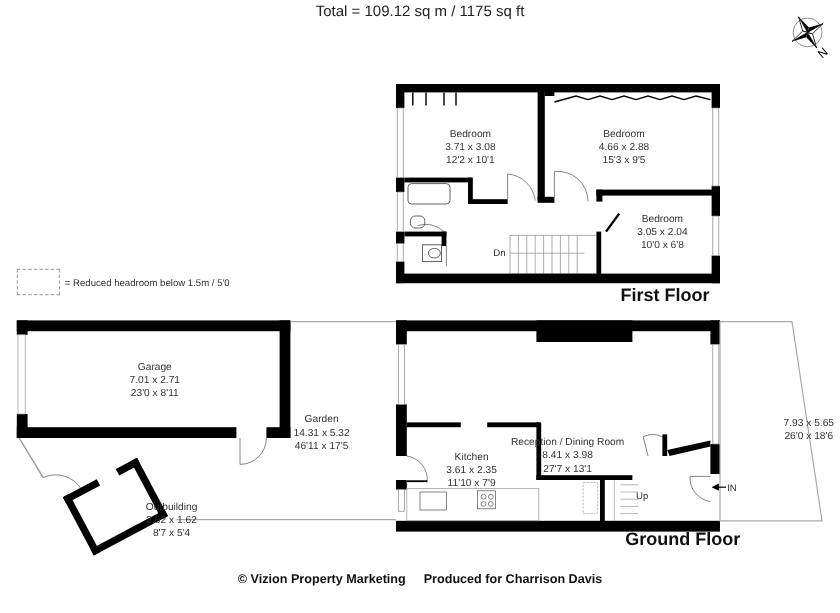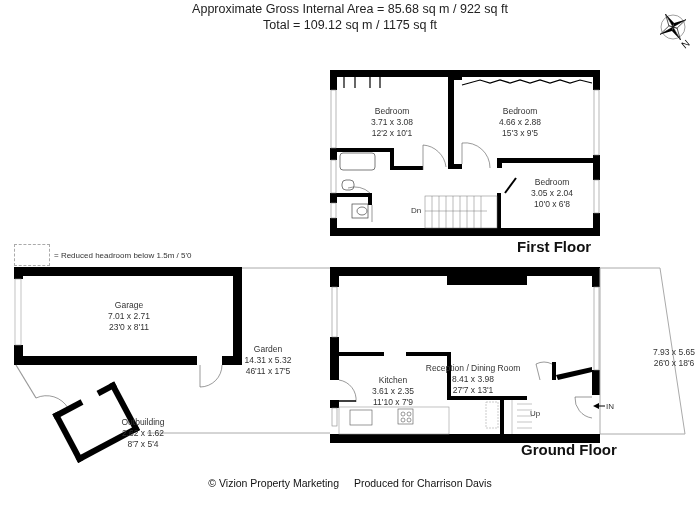--- a/index.html
+++ b/index.html
@@ -2,32 +2,31 @@
 <html><head>
 <meta charset="utf-8">
 <style>
   html,body{margin:0;padding:0;background:#fff;}
   body{width:700px;height:511px;position:relative;overflow:hidden;font-family:"Liberation Sans",sans-serif;color:#111;}
   .hdr{position:absolute;left:0;top:2px;width:700px;text-align:center;font-size:12.5px;line-height:15.5px;color:#222;}
   .hdr div{white-space:nowrap;}
   svg{position:absolute;left:0;top:0;}
   .lbl{position:absolute;text-align:center;font-size:8.5px;line-height:11px;color:#333;white-space:nowrap;transform:translateX(-50%);}
   .floor{position:absolute;font-weight:bold;font-size:15px;color:#111;white-space:nowrap;}
-  .legend{position:absolute;left:14px;top:244px;display:flex;align-items:center;gap:4px;font-size:8px;color:#333;}
+  .legend{position:absolute;left:14px;top:224px;display:flex;align-items:center;gap:4px;font-size:8px;color:#333;}
   .legend .box{width:34px;height:20px;border:1px dashed #aaa;}
   .footer{position:absolute;left:0;top:476px;width:700px;text-align:center;font-size:8.3px;line-height:11px;color:#333;}
-  .footer .credits{font-weight:normal;font-size:10.5px;line-height:14px;color:#111;}
+  .footer .credits{font-weight:bold;font-size:10.5px;line-height:14px;color:#111;}
   .footer .credits span{margin:0 6px;}
   .small{font-size:8px;color:#333;position:absolute;}
 </style>
 </head>
 <body>
 
 <div class="hdr">
-  <div>Approximate Gross Internal Area = 85.68 sq m / 922 sq ft</div>
   <div>Total = 109.12 sq m / 1175 sq ft</div>
 </div>
 
 <svg width="700" height="511" viewBox="0 0 700 511">
 
   <g transform="translate(673,27)">
     <circle r="12" fill="none" stroke="#888" stroke-width="0.8"></circle>
     <g transform="rotate(-30)">
       <polygon points="0,-15 3,-3 0,0" fill="#000"></polygon>
       <polygon points="0,-15 -3,-3 0,0" fill="#fff" stroke="#000" stroke-width="0.6"></polygon>

